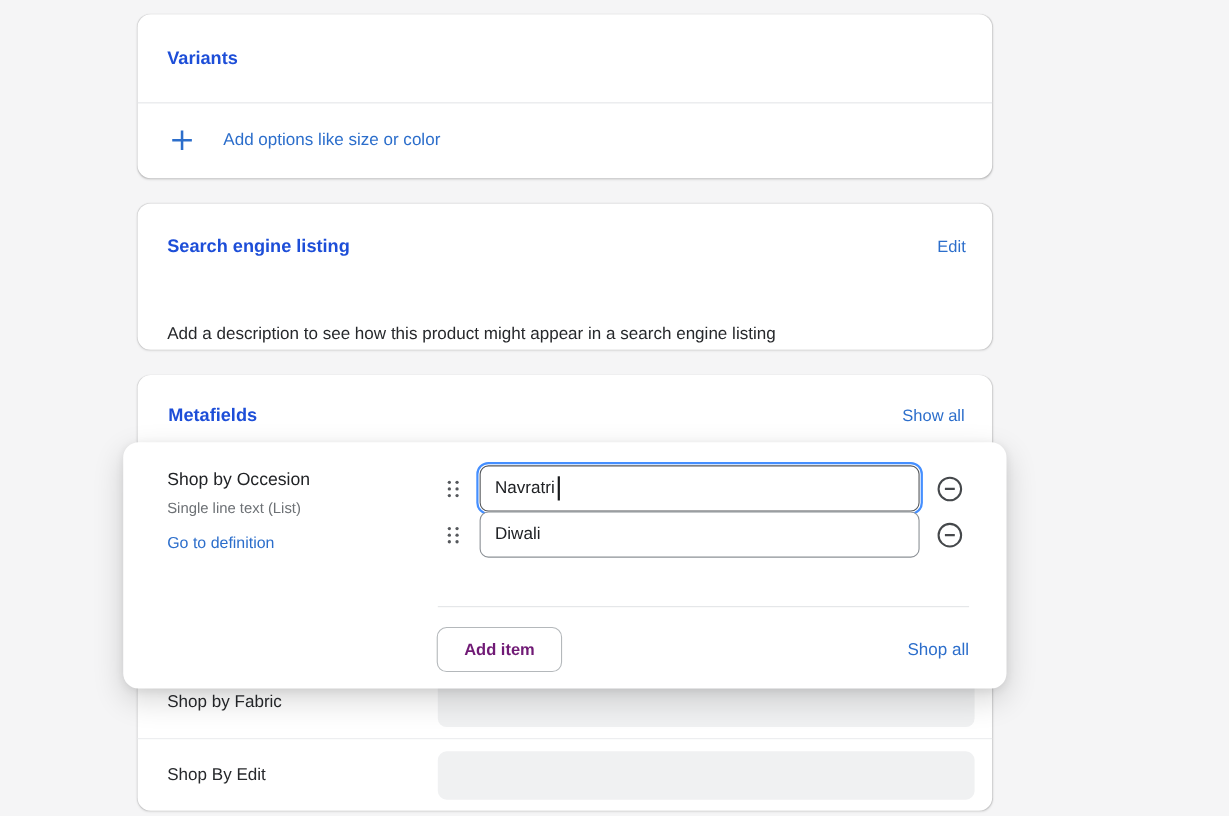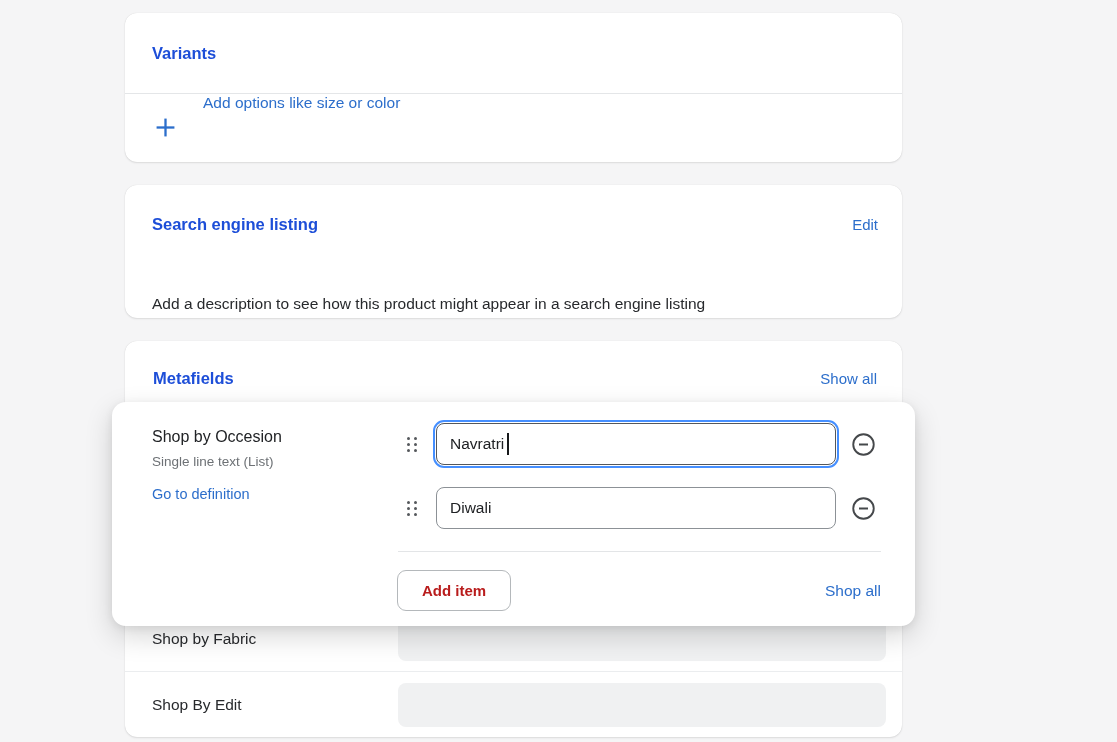--- a/index.html
+++ b/index.html
@@ -19,21 +19,21 @@
   }
   .card-title { font-size: 16.5px; font-weight: 700; color: #1d4ed8; }
   .link { color: #2c6ecb; cursor: pointer; text-decoration: none; }
 
   
   #variants-card { top: 13px; height: 149px; }
   .v-header {
     height: 81px; border-bottom: 1px solid #e4e6e8;
     display: flex; align-items: center; padding: 0 27px;
   }
-  .v-add-row { height: 67px; display: flex; padding: 0 30px; cursor: pointer; }
+  .v-add-row { height: 67px; display: flex; align-items: center; padding: 0 30px; cursor: pointer; }
   .plus-icon { display: flex; align-items: center; }
   .v-add-label { margin-left: 27px; font-size: 15.5px; }
 
   
   #seo-card { top: 185px; height: 133px; }
   .seo-title { position: absolute; left: 27px; top: 30px; }
   .seo-edit { position: absolute; right: 24px; top: 31px; font-size: 15px; }
   .seo-desc { position: absolute; left: 27px; top: 81px; font-size: 15.5px; color: #27292c; margin-top: 29px; }
 
   
@@ -53,21 +53,21 @@
   #popup {
     position: absolute; left: 112px; top: 402px; width: 803px; height: 224px;
     background: #ffffff; border-radius: 14px; z-index: 5;
     box-shadow: 0 10px 28px rgba(0,0,0,.16), 0 2px 8px rgba(0,0,0,.08);
   }
   .popup-left { position: absolute; left: 40px; top: 26px; width: 245px; }
   .field-name { font-size: 16px; color: #212326; }
   .field-type { font-size: 13.5px; color: #6d7175; margin-top: 8px; }
   .def-link { font-size: 14.5px; margin-top: 17px; display: inline-block; }
   .popup-items { position: absolute; left: 295px; top: 21px; width: 469px; }
-  .item-row { display: flex; align-items: center; margin-bottom: 22px; }
+  .item-row { display: flex; align-items: center; }
   .dots {
     display: grid; grid-template-columns: repeat(2, 3px); grid-template-rows: repeat(3, 3px);
     gap: 3px 4px; margin-right: 19px; cursor: grab; flex: none;
   }
   .dots span { width: 3px; height: 3px; border-radius: 50%; background: #55585c; }
   .item-input-wrap { position: relative; flex: 1; }
   .item-input {
     width: 100%; height: 42px; border: 1px solid #8c9196; border-radius: 8px;
     padding: 0 13px; font-size: 15.5px; color: #202225; background: #fff;
     font-family: "Liberation Sans", sans-serif; outline: none;
@@ -75,21 +75,21 @@
   .item-input.focused { border-color: #54575b; outline: 2px solid #458fff; outline-offset: 1px; }
   .caret { position: absolute; left: 71px; top: 10px; width: 2px; height: 22px; background: #17191b; }
   .remove-btn { margin-left: 15px; background: none; border: none; padding: 0; cursor: pointer; display: flex; flex: none; }
   .popup-divider { position: absolute; left: 286px; right: 34px; top: 149px; height: 1px; background: #e3e5e7; }
   .popup-footer {
     position: absolute; left: 285px; right: 34px; top: 168px; height: 41px;
     display: flex; align-items: center; justify-content: space-between;
   }
   .add-item-btn {
     height: 41px; padding: 0 24px; background: #fff; border: 1px solid #b4b8bb;
-    border-radius: 9px; font-size: 15px; font-weight: 700; color: #b91c1c;
+    border-radius: 9px; font-size: 15px; font-weight: 700; color: #701a75;
     font-family: "Liberation Sans", sans-serif; cursor: pointer;
   }
   .clear-all { font-size: 15.5px; }
 </style>
 </head>
 <body>
 
 <div class="card" id="variants-card">
   <div class="v-header">
     <span class="card-title">Variants</span>

